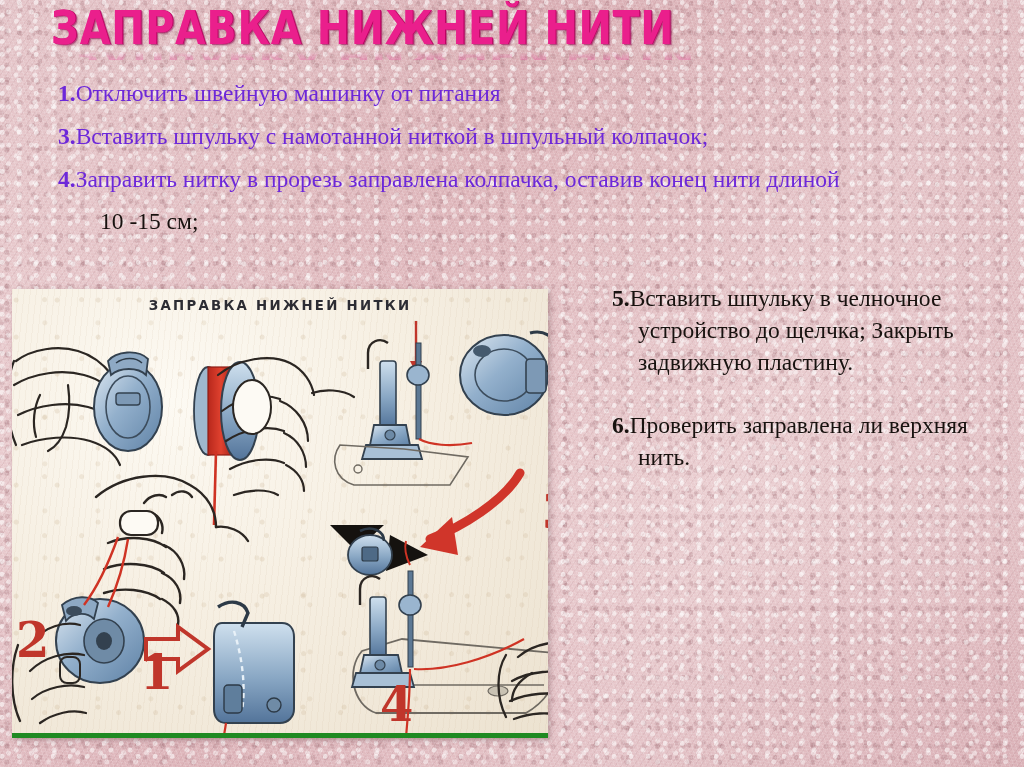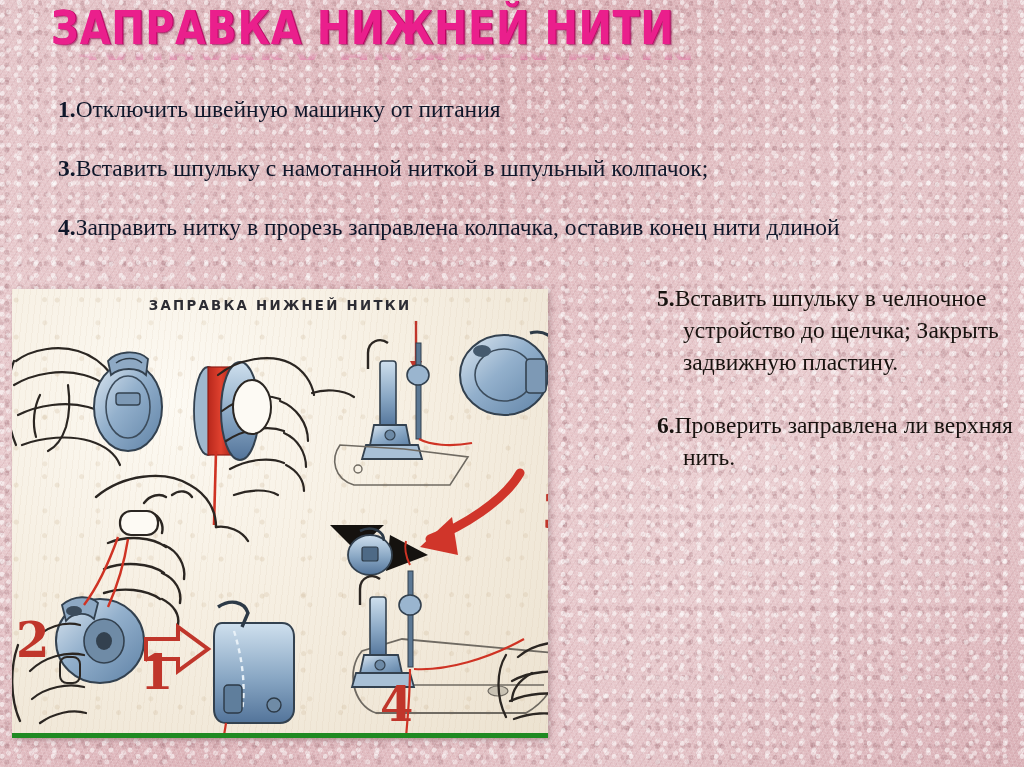--- a/index.html
+++ b/index.html
@@ -77,44 +77,42 @@
             mask-image:linear-gradient(to bottom, rgba(0,0,0,.75), rgba(0,0,0,0) 78%);
     filter:blur(.4px);
   }
 
   
   #top-list{
     position:absolute;left:58px;top:72px;width:930px;z-index:3;
   }
   .step{
     display:block;
-    color:#0f172a;
+    color:#6d28d9;
     font-size:23.5px;
     line-height:43px;
     white-space:nowrap;
-    margin-top:16px;
   }
   .step .num{font-weight:bold;}
   .sub-line{
     display:block;color:#18120f;font-size:23.5px;line-height:41px;
     padding-left:42px;
   }
 
   
   #right-list{
     position:absolute;left:612px;top:282px;width:404px;z-index:3;
   }
   .rstep{
     color:#18120f;
     font-size:23.5px;
     line-height:32px;
     padding-left:26px;
     text-indent:-26px;
     margin-bottom:31px;
-    margin-left:45px;
   }
   .rstep:last-child{margin-bottom:0;}
   .rstep .num{font-weight:bold;}
 
   
   #diagram{
     position:absolute;left:12px;top:289px;width:536px;height:444px;
     z-index:2;
     border-bottom:5px solid #1f8a22;
     box-shadow:2px 2px 5px rgba(90,50,55,.35);
@@ -157,20 +155,21 @@
 <div id="top-list">
   <div class="step">
     <span class="num">1.</span><span>Отключить швейную машинку от питания</span>
   </div>
   <div class="step">
     <span class="num">3.</span><span>Вставить шпульку с намотанной ниткой в шпульный  колпачок;</span>
   </div>
   <div class="step">
     <span class="num">4.</span><span>Заправить нитку в прорезь заправлена колпачка, оставив конец нити длиной</span>
   </div>
+  <div class="sub-line">10 -15 см;</div>
 </div>
 
 <div id="right-list">
   <div class="rstep">
     <span class="num">5.</span><span>Вставить шпульку в челночное устройство до щелчка; Закрыть задвижную пластину.</span>
   </div>
   <div class="rstep">
     <span class="num">6.</span><span>Проверить заправлена ли верхняя нить.</span>
   </div>
 </div>

